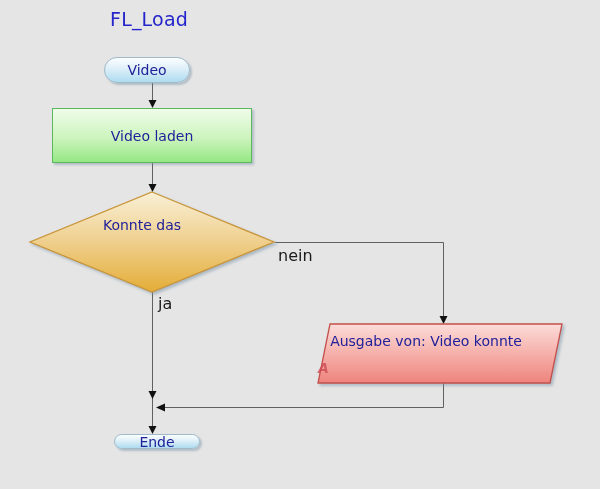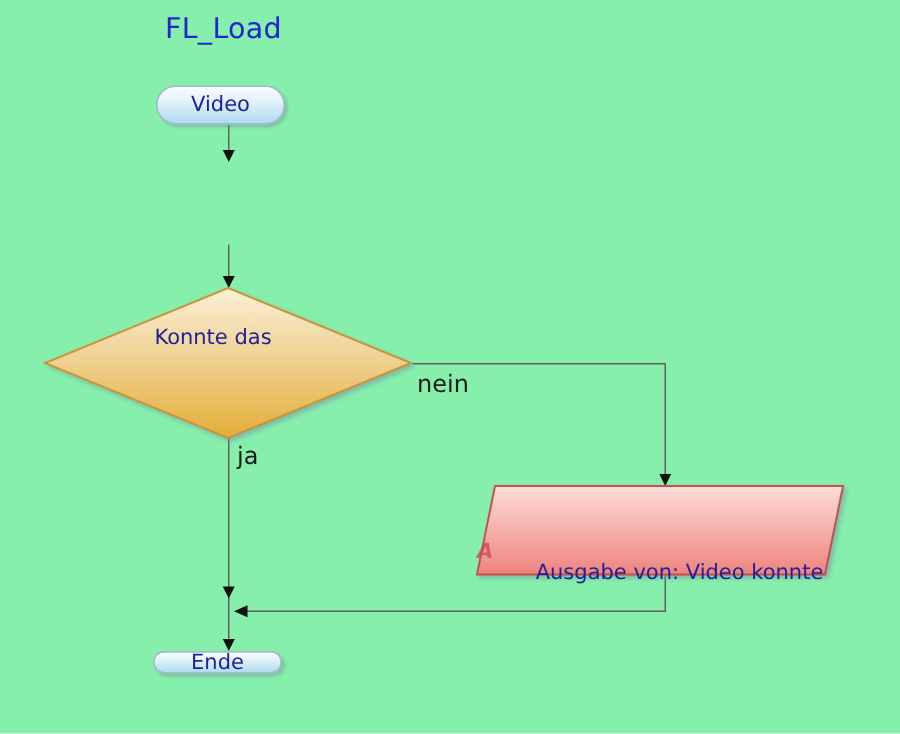--- a/index.html
+++ b/index.html
@@ -1,51 +1,51 @@
 <!DOCTYPE html>
 <html><head>
 <meta charset="utf-8">
 <style>
   html,body{margin:0;padding:0;background:#ffffff;}
   #canvas{
-    position:relative;width:600px;height:489px;background:#86efac;overflow:hidden;
+    position:relative;width:600px;height:489px;background:#e5e5e5;overflow:hidden;
     font-family:"DejaVu Sans","Liberation Sans",sans-serif;
   }
   .abs{position:absolute;}
   #title{
     left:110px;top:8px;font-size:19px;color:#2424cc;letter-spacing:0.2px;
   }
   svg.layer{position:absolute;left:0;top:0;pointer-events:none;}
   
   .pill{
     box-sizing:border-box;height:26px;border-radius:13px;
     border:1px solid #9fb9c8;
     background:linear-gradient(180deg,#fbfeff 0%,#ddeff8 45%,#aedcf0 100%);
     box-shadow:2px 2px 2px rgba(120,145,165,0.45);
     display:flex;align-items:center;justify-content:center;
     color:#20209a;font-size:14px;
   }
   #start-node{left:104px;top:57px;width:86px;}
-  #end-node{left:102px;top:434px;width:86px;height:15px;border-radius:14px;}
+  #end-node{left:114px;top:434px;width:86px;height:15px;border-radius:14px;}
   
   #process-node{
     left:52px;top:108px;width:200px;height:55px;box-sizing:border-box;
     border:1px solid #5cb85c;
     background:linear-gradient(180deg,#f0fcea 0%,#ccf4bd 55%,#95e884 100%);
     box-shadow:2px 2px 2px rgba(120,145,165,0.45);
     display:flex;align-items:center;justify-content:center;
     color:#20209a;font-size:14px;
   }
   .shape-svg{overflow:visible;filter:drop-shadow(2px 2px 1.5px rgba(120,145,165,0.55));}
   
   .node-text{
     color:#20209a;font-size:14px;line-height:19px;text-align:center;pointer-events:none;
   }
   #decision-text{left:20px;top:216px;width:244px;}
-  #output-text{left:341px;top:332px;width:224px;line-height:18px;margin-top:41px;}
+  #output-text{left:314px;top:332px;width:224px;line-height:18px;}
   #output-marker{
     left:318px;top:360px;font-size:14px;font-style:italic;font-weight:bold;
     color:rgba(205,75,85,0.8);pointer-events:none;
   }
   .edge-label{color:#1a1a1a;font-size:16px;pointer-events:none;}
   #label-nein{left:278px;top:246px;}
   #label-ja{left:158px;top:294px;}
 </style>
 </head>
 <body>
@@ -69,20 +69,23 @@
       <polygon points="152.5,399 148.5,391 156.5,391"></polygon>
       <polygon points="156,407.5 165,403.5 165,411.5"></polygon>
       <polygon points="152.5,434 148.5,426 156.5,426"></polygon>
     </g>
   </svg>
 
   <div class="abs pill" id="start-node">
     <span>Video</span>
   </div>
 
+  <div class="abs" id="process-node">
+    <span>Video laden</span>
+  </div>
 
   <svg class="abs shape-svg" style="left:28px;top:190px;" width="248" height="104">
     <defs>
       <linearGradient id="goldGrad" x1="0" y1="0" x2="0" y2="1">
         <stop offset="0" stop-color="#f9f0d6"></stop>
         <stop offset="0.5" stop-color="#efcf8d"></stop>
         <stop offset="1" stop-color="#e4ad37"></stop>
       </linearGradient>
     </defs>
     <polygon points="124,2 246,52 124,102 2,52" fill="url(#goldGrad)" stroke="#c9953a" stroke-width="1.3"></polygon>

